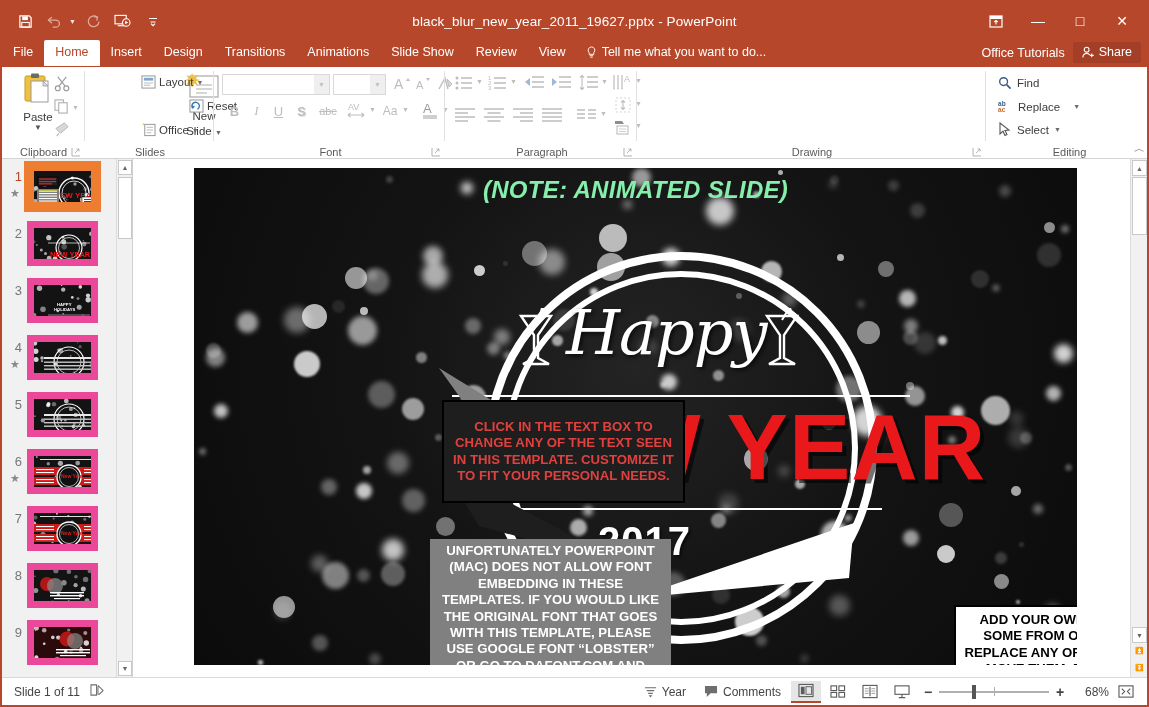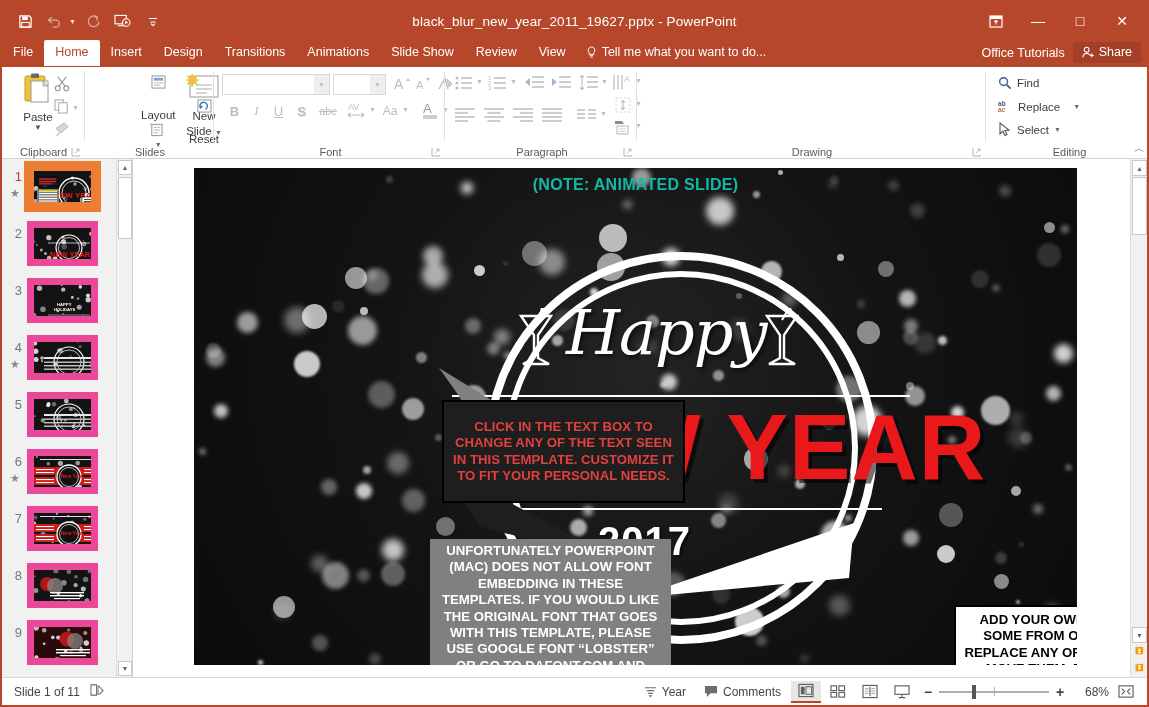--- a/index.html
+++ b/index.html
@@ -66,21 +66,21 @@
   .grp .sep { position:absolute; right:0; top:4px; bottom:18px; width:1px; background:#e0e0e0; }
   .grp-label {
     position:absolute; bottom:1px; left:0; width:100%; text-align:center;
     font-size:11px; color:#5a5a5a;
   }
   .dlg-launch {
     position:absolute; bottom:2px; right:4px; width:10px; height:10px;
     opacity:.55; cursor:pointer;
   }
 
-  .icoBtn { display:flex; align-items:center; gap:20px; cursor:pointer;flex-direction:column; }
+  .icoBtn { display:flex; align-items:center; gap:3px; cursor:pointer; }
   .cap { font-size:11.5px; color:#3b3b3b; }
   .mini-caret { font-size:7px; color:#6b6b6b; }
   .mini-caret.dis { color:#bdbdbd; }
 
   
   .paste-big { position:absolute; left:12px; top:5px; width:48px; text-align:center; cursor:pointer; }
   .paste-lbl { font-size:11.5px; color:#3b3b3b; margin-top:1px; }
   .paste-caret { font-size:8px; color:#555; }
 
   
@@ -151,22 +151,22 @@
     position:absolute; color:#e8181b; font-weight:bold; font-size:92px;
     letter-spacing:1px; font-family:"Liberation Sans", sans-serif;
     text-shadow:4px 4px 0 rgba(0,0,0,.55); white-space:nowrap;
   }
   .year2017 {
     position:absolute; color:#fff; font-weight:bold; font-size:40px;
     font-family:"Liberation Sans", sans-serif; letter-spacing:1px;
     text-shadow:2px 2px 3px rgba(0,0,0,.6);
   }
   .note-anim {
-    position:absolute; color:#14b8a6; font-weight:bold; font-size:16px;
-    letter-spacing:.3px; white-space:nowrap;
+    position:absolute; color:#86efac; font-weight:bold; font-size:24px;
+    letter-spacing:.3px; white-space:nowrap;font-style:italic;
   }
   .glass { position:absolute; }
   .snowflake { position:absolute; color:#fff; font-size:44px; line-height:44px; }
 
   
   .callout-red {
     position:absolute; left:248px; top:232px; width:243px; height:103px;
     background:#1e1e1e; border:2px solid #000; display:flex; align-items:center; justify-content:center;
     cursor:pointer;
   }

